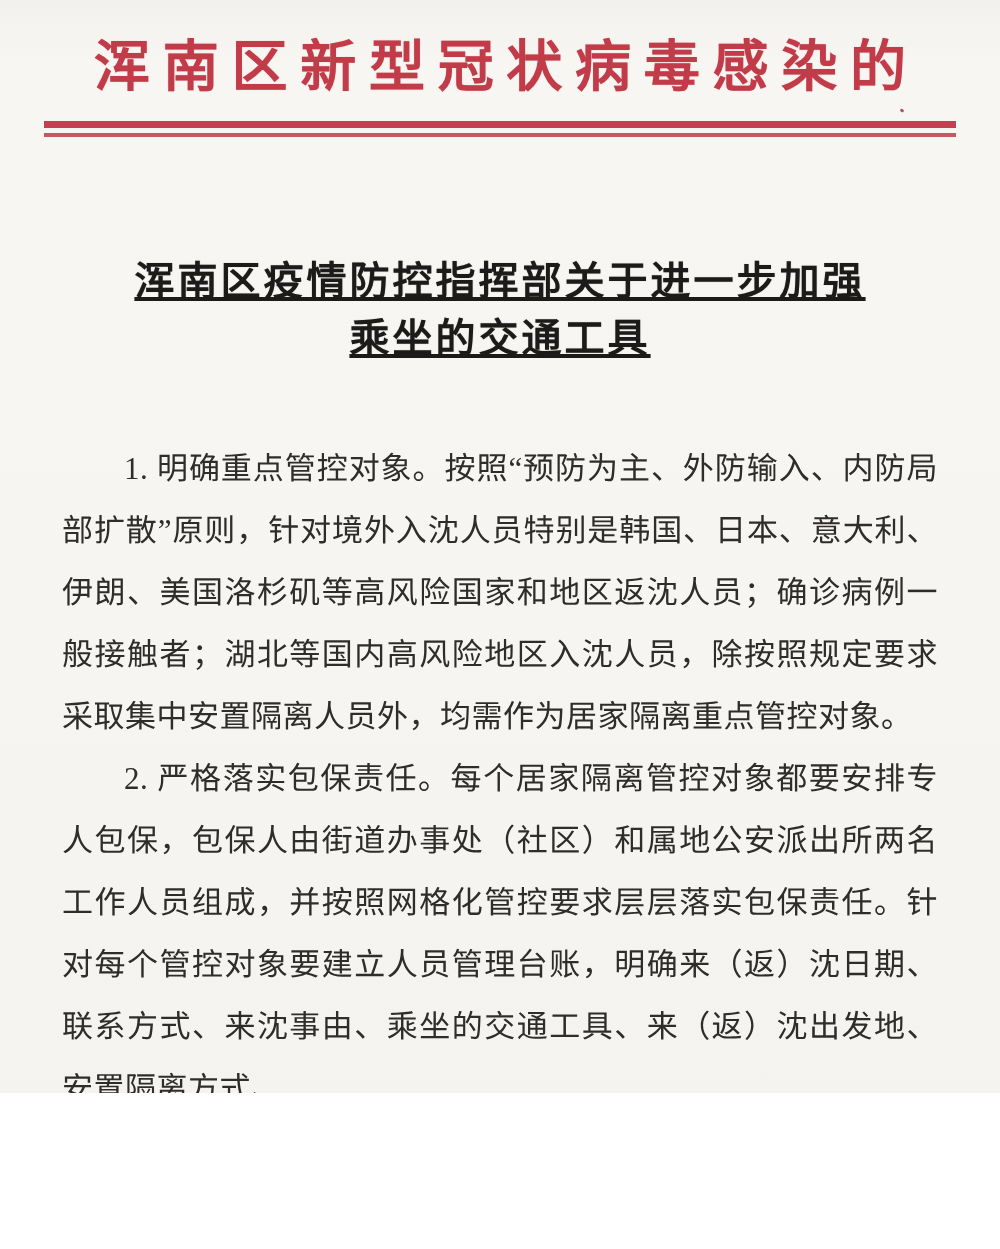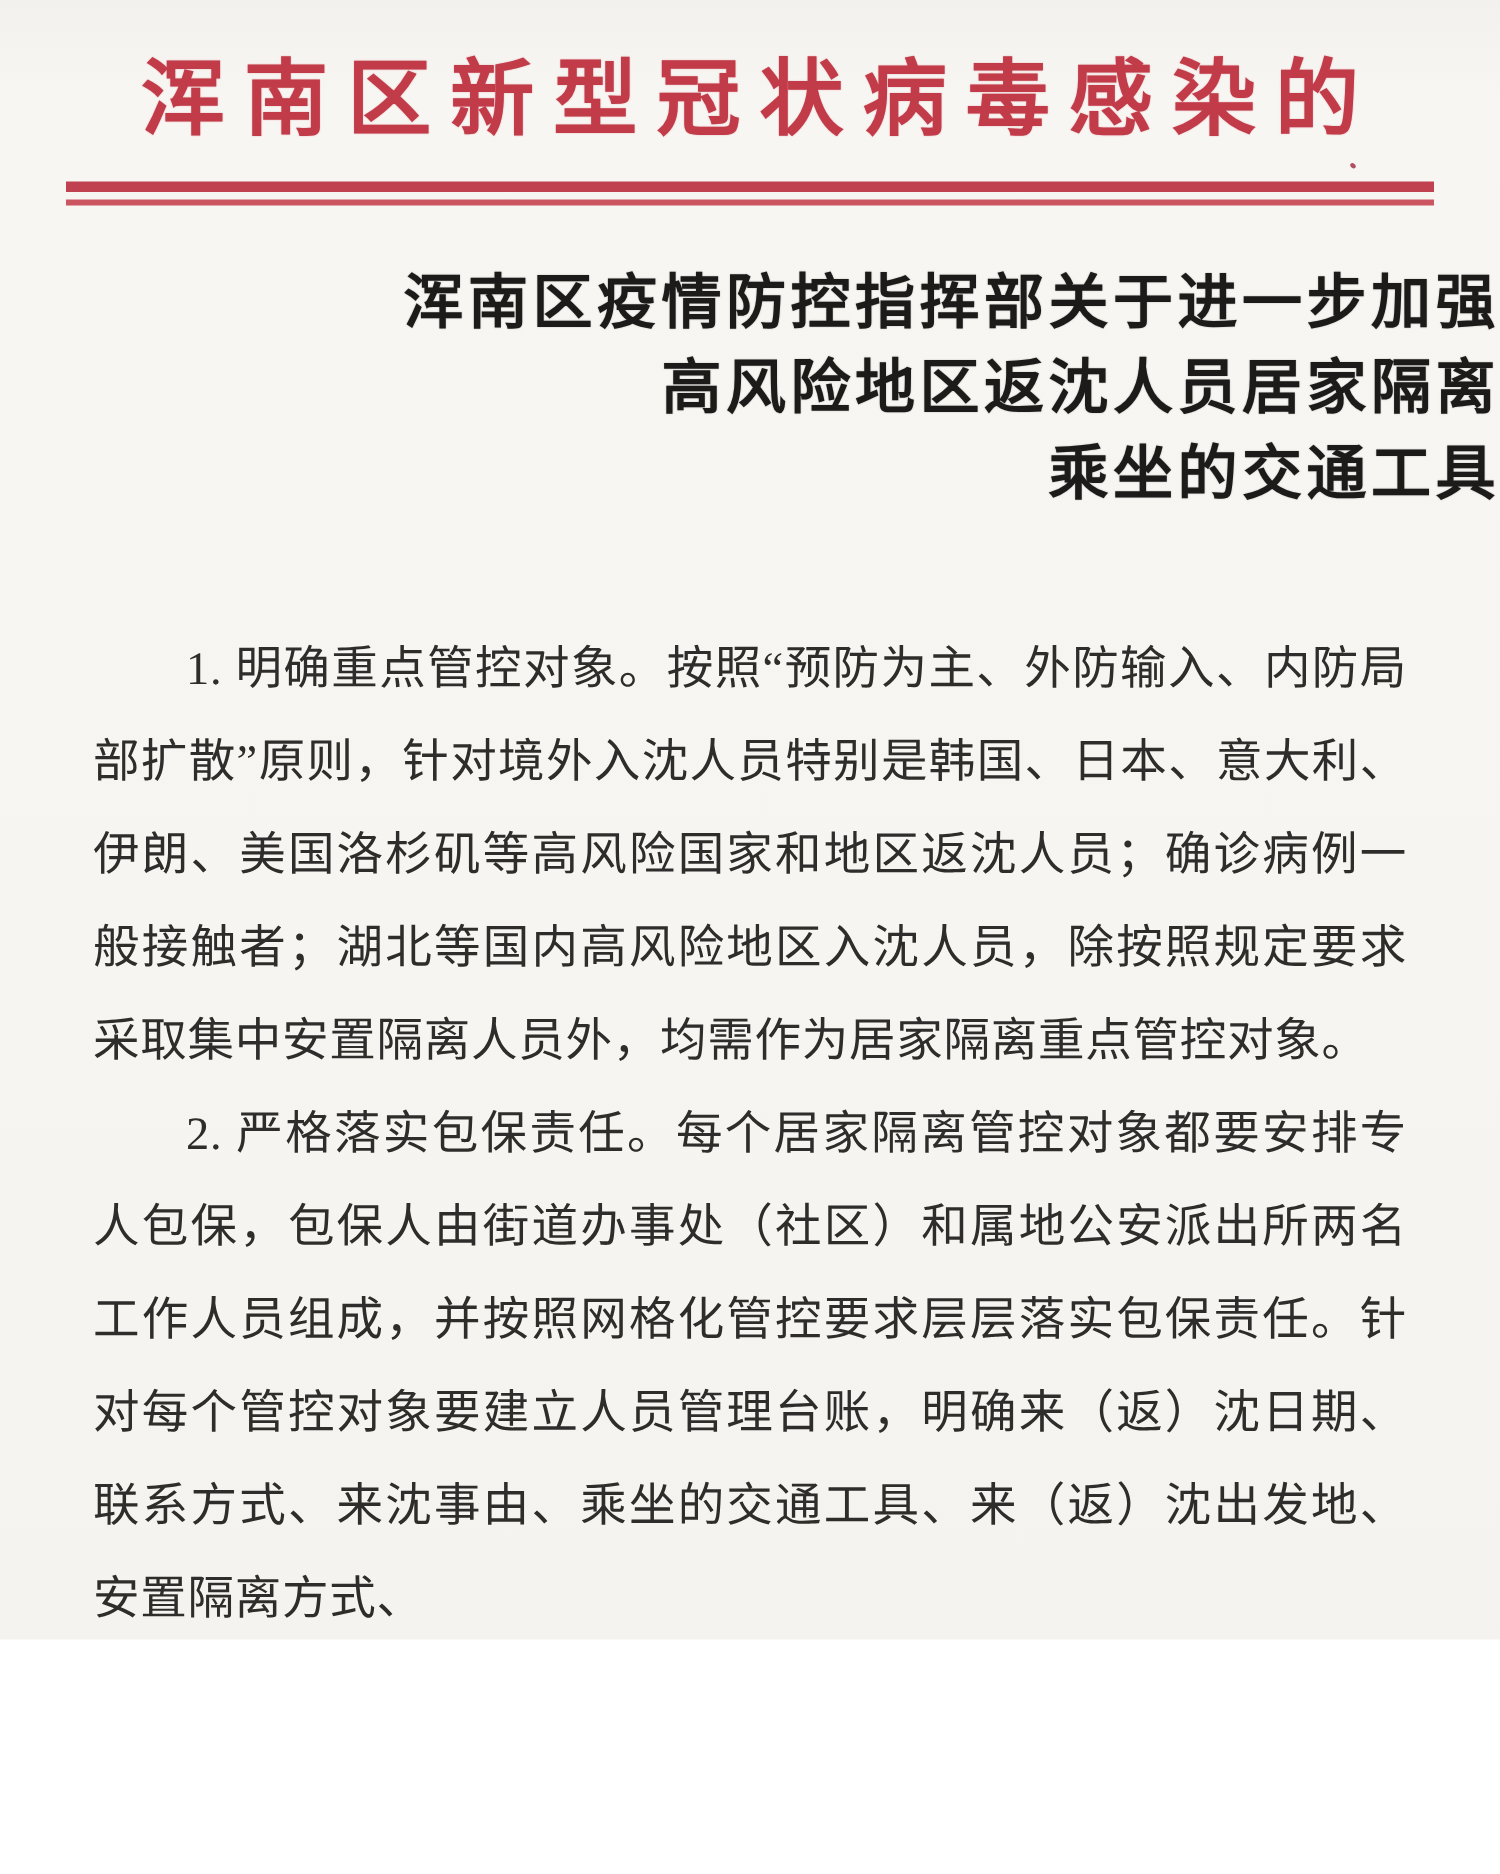--- a/index.html
+++ b/index.html
@@ -52,23 +52,24 @@
     top: -12px;
     right: 52px;
     width: 4px;
     height: 3px;
     background: #b05060;
     border-radius: 50%;
     transform: rotate(40deg);
   }
   
   .doc-title {
-    margin-top: 36px;
-    text-align: right;
+    margin-top: 116px;
+    text-align: center;
     color: #1d1b19;
+    text-decoration: underline;
   }
   .doc-title-line {
     font-size: 40px;
     line-height: 57px;
     font-weight: 700;
     letter-spacing: 3px;
     text-shadow: 0 0 1px rgba(20, 20, 20, 0.35);
   }
   
   .doc-body {
@@ -95,21 +96,20 @@
   </div>
 
   <div class="double-rule">
     <div class="scan-speck"></div>
     <div class="rule-thick"></div>
     <div class="rule-thin"></div>
   </div>
 
   <div class="doc-title">
     <div class="doc-title-line">浑南区疫情防控指挥部关于进一步加强</div>
-    <div class="doc-title-line">高风险地区返沈人员居家隔离</div>
     <div class="doc-title-line">乘坐的交通工具</div>
   </div>
 
   <div class="doc-body">
     <p class="para">1. 明确重点管控对象。按照“预防为主、外防输入、内防局部扩散”原则，针对境外入沈人员特别是韩国、日本、意大利、伊朗、美国洛杉矶等高风险国家和地区返沈人员；确诊病例一般接触者；湖北等国内高风险地区入沈人员，除按照规定要求采取集中安置隔离人员外，均需作为居家隔离重点管控对象。</p>
     <p class="para">2. 严格落实包保责任。每个居家隔离管控对象都要安排专人包保，包保人由街道办事处（社区）和属地公安派出所两名工作人员组成，并按照网格化管控要求层层落实包保责任。针对每个管控对象要建立人员管理台账，明确来（返）沈日期、联系方式、来沈事由、乘坐的交通工具、来（返）沈出发地、安置隔离方式、</p>
   </div>
 
 </div>
 

